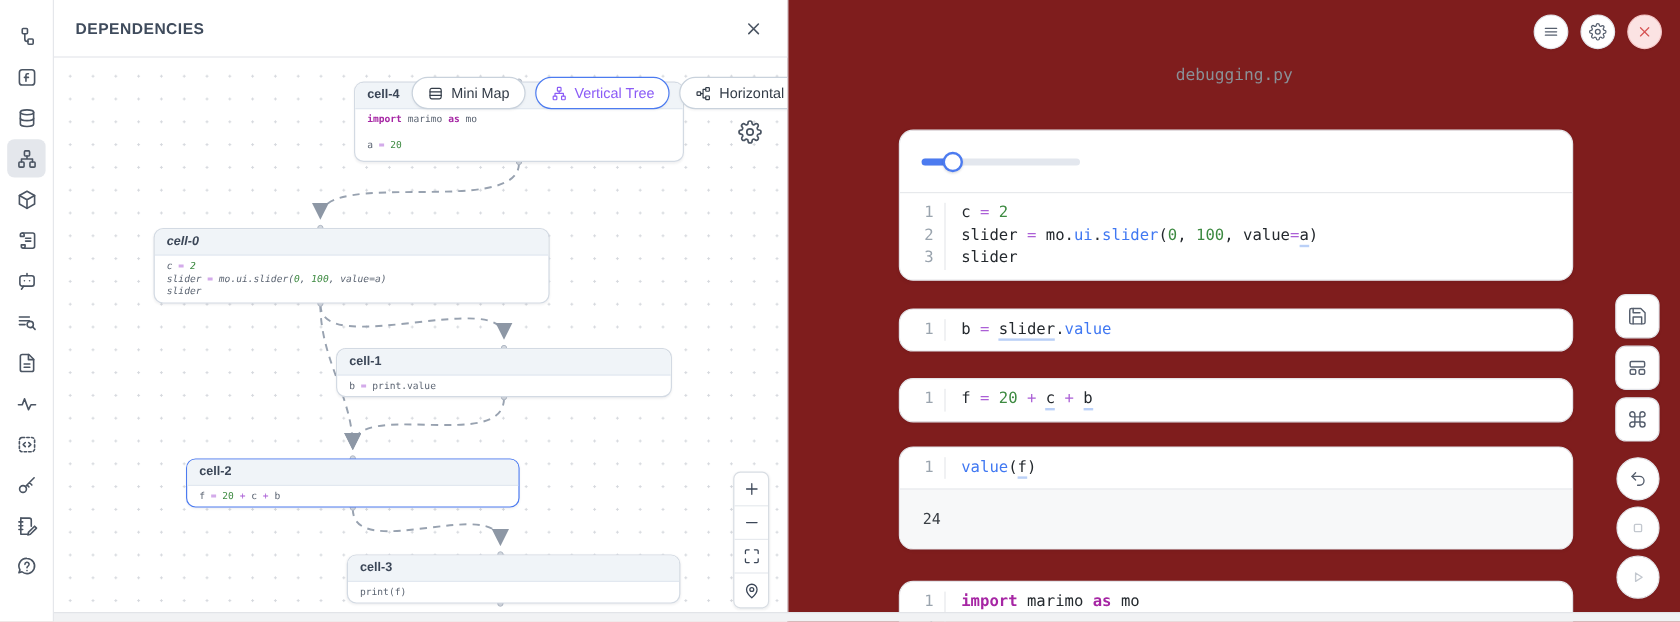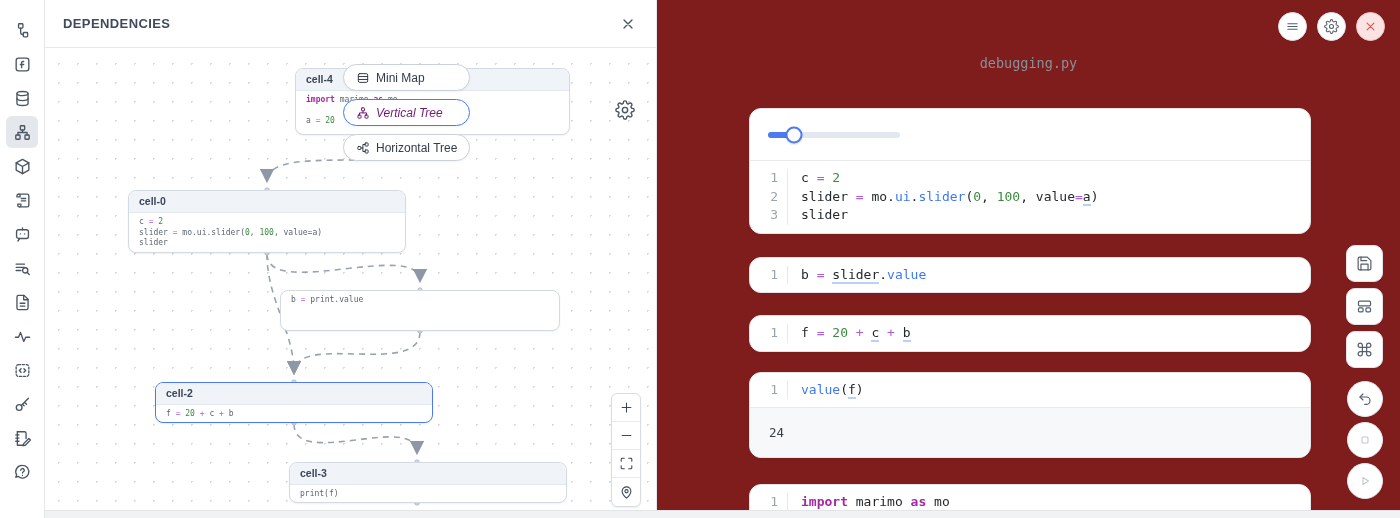--- a/index.html
+++ b/index.html
@@ -26,26 +26,26 @@
            background-size:19px 19px; background-position:4px 6px; }
   .graph svg.edges { position:absolute; inset:0; width:100%; height:100%; }
   .gnode { position:absolute; background:#fff; border:1px solid #d3dae3; border-radius:8px;
            box-shadow:0 1px 2px rgba(15,23,42,.06); overflow:hidden; }
   .gnode.selected { border:1.6px solid #4c7bf0; }
   .gnode-header { background:#f0f4f8; border-bottom:1px solid #e2e8f0; padding:4px 10px;
                   font-size:10.5px; font-weight:bold; color:#3b4657; height:22px; }
   .gnode-body { padding:4px 10px; font-family:"DejaVu Sans Mono", monospace; font-size:8px;
                 line-height:10.5px; color:#5b6472; white-space:pre; }
   .gnode-body .tk-p { color:#5b6472; }
-  .graph-toolbar { position:absolute; top:16px; left:298px; display:flex; gap:8px; z-index:3;flex-direction:column; }
+  .graph-toolbar { position:absolute; top:16px; left:298px; display:flex; gap:8px; z-index:3; }
   .gt-btn { display:inline-flex; align-items:center; gap:6px; height:27px; padding:0 12px;
             background:#fff; border:1px solid #c9d2dc; border-radius:14px; font-size:12px;
             color:#333c48; cursor:pointer; box-shadow:0 1px 2px rgba(15,23,42,.05); white-space:nowrap; }
   .gt-btn svg { width:14px; height:14px; }
-  .gt-btn.active { border:1.5px solid #4c7bf0; color:#701a75;font-style:italic; }
+  .gt-btn.active { border:1.5px solid #4c7bf0; color:#8b5cf6; }
   .graph-gear { position:absolute; top:52px; left:570px; z-index:3; }
   .graph-gear svg { width:20px; height:20px; }
   .zoom-controls { position:absolute; left:566px; top:345px; width:30px; background:#fff;
                    border:1px solid #d8dde3; border-radius:6px; box-shadow:0 1px 2px rgba(15,23,42,.07);
                    display:flex; flex-direction:column; z-index:3; }
   .zc-btn { width:100%; height:28px; background:none; border:none; border-bottom:1px solid #e7eaee;
             color:#3b4657; display:flex; align-items:center; justify-content:center; cursor:pointer; }
   .zc-btn:last-child { border-bottom:none; }
   .zc-btn svg { width:15px; height:15px; }
 
@@ -327,25 +327,26 @@
                 <path d="M19 10c0 5.2-7 11-7 11S5 15.2 5 10a7 7 0 1 1 14 0z"></path>
                 <circle cx="12" cy="10" r="2.6"></circle>
               </svg>
             </span>
           </button>
         </div>
     <div class="gnode" style="left: 250px; top: 20px; width: 275px; height: 67px;">
           <div class="gnode-header">cell-4</div>
           <div class="gnode-body"><div><span class="tk-kw">import</span><span class="tk-p"> marimo </span><span class="tk-kw">as</span><span class="tk-p"> mo</span></div><div>&nbsp;</div><div><span class="tk-p">a </span><span class="tk-op">= </span><span class="tk-num">20</span></div></div>
         </div>
-        <div class="gnode" style="left: 83px; top: 142px; width: 278px; height: 63px;">
+        <div class="gnode" style="left: 83px; top: 142px; width: 330px; height: 63px; font-style: italic;">
           <div class="gnode-header">cell-0</div>
           <div class="gnode-body"><div><span class="tk-p">c </span><span class="tk-op">= </span><span class="tk-num">2</span></div><div><span class="tk-p">slider </span><span class="tk-op">= </span><span class="tk-p">mo.ui.slider(</span><span class="tk-num">0</span><span class="tk-p">, </span><span class="tk-num">100</span><span class="tk-p">, value=a)</span></div><div><span class="tk-p">slider</span></div></div>
         </div>
         <div class="gnode" style="left: 235px; top: 242px; width: 280px; height: 41px;">
+          <div class="gnode-header">cell-1</div>
           <div class="gnode-body"><div><span class="tk-p">b </span><span class="tk-op">= </span><span class="tk-p">print.value</span></div></div>
         </div>
         <div class="gnode selected" style="left: 110px; top: 334px; width: 278px; height: 41px;">
           <div class="gnode-header">cell-2</div>
           <div class="gnode-body"><div><span class="tk-p">f </span><span class="tk-op">= </span><span class="tk-num">20</span><span class="tk-p"> </span><span class="tk-op">+</span><span class="tk-p"> c </span><span class="tk-op">+</span><span class="tk-p"> b</span></div></div>
         </div>
         <div class="gnode" style="left: 244px; top: 414px; width: 278px; height: 41px;">
           <div class="gnode-header">cell-3</div>
           <div class="gnode-body"><div><span class="tk-p">print(f)</span></div></div>
         </div>

